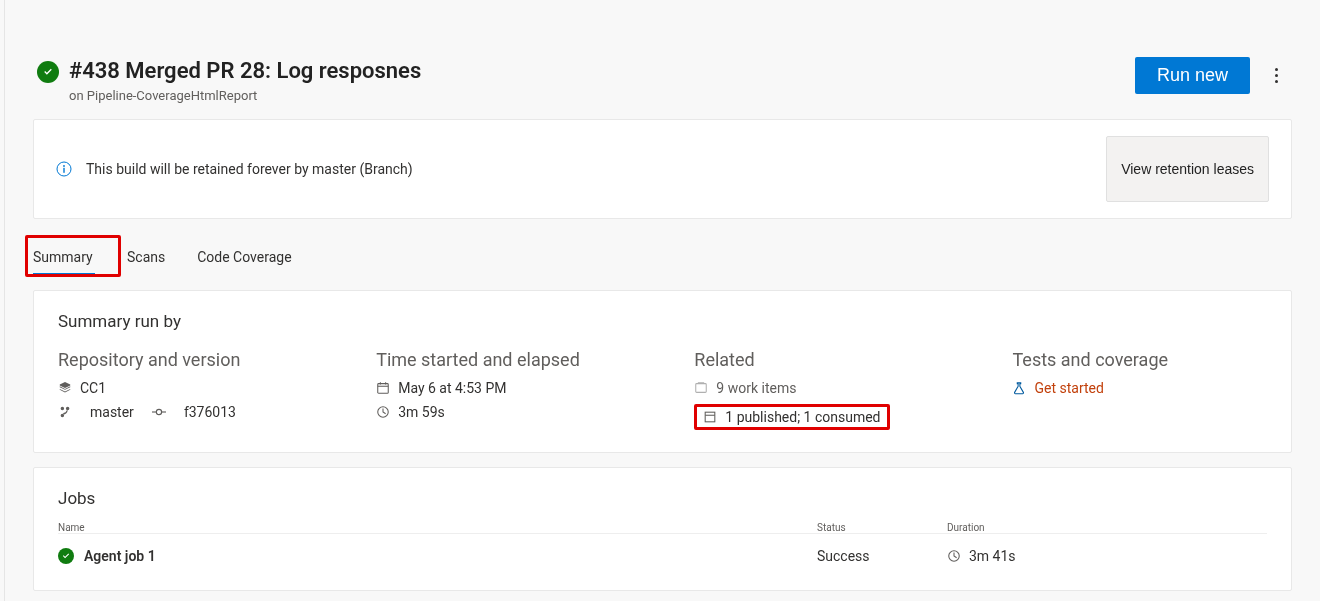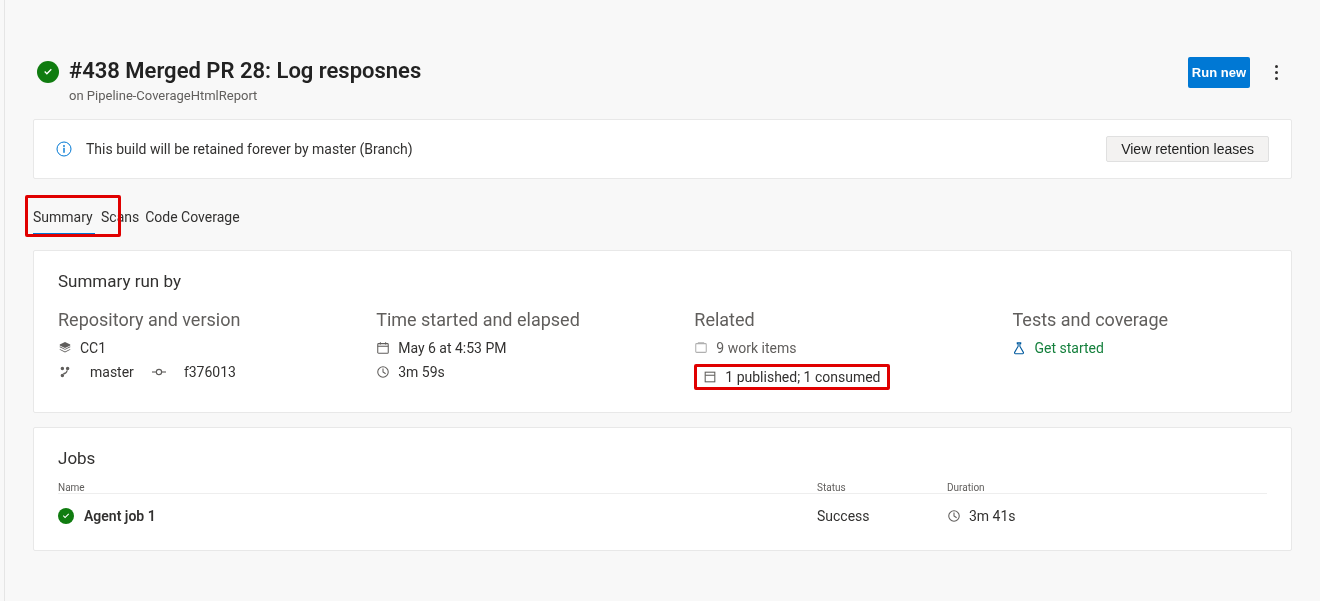--- a/index.html
+++ b/index.html
@@ -31,56 +31,56 @@
     width: 22px; height: 22px; border-radius: 50%;
     background: #107c10; display: flex; align-items: center; justify-content: center;
     flex-shrink: 0; margin-top: 4px;
   }
   .status-circle svg { fill: #fff; }
   .title-text h1 { font-size: 22px; font-weight: 600; color: #222; line-height: 1.3; }
   .subtitle { color: #605e5c; font-size: 13px; margin-top: 2px; }
   .header-actions { display: flex; align-items: center; gap: 14px; }
   .btn-primary {
     background: #0078d4; color: #fff; border: none; border-radius: 2px;
-    padding: 8px 4px; font-size: 13px; font-weight: 700; cursor: pointer;
+    padding: 8px 22px; font-size: 18px; font-weight: 400; cursor: pointer;
   }
   .kebab { width: 24px; display: flex; flex-direction: column; align-items: center; gap: 3px; cursor: pointer; }
   .kebab span { width: 3px; height: 3px; background: #323130; border-radius: 50%; }
 
   .card {
     background: #fff; border: 1px solid #e8e8e8; border-radius: 2px;
     margin: 0 16px 14px 16px;
   }
   .retention-bar {
     display: flex; justify-content: space-between; align-items: center;
     padding: 16px 22px;
   }
   .retention-left { display: flex; align-items: center; gap: 14px; color: #323130; }
   .info-icon { color: #0078d4; display: inline-flex; }
   .btn-secondary {
     background: #f3f2f1; color: #222; border: 1px solid #e0e0e0; border-radius: 2px;
-    padding: 4px 14px; font-size: 14px; cursor: pointer;
-  }
-
-  .tabs { display: flex; gap: 6px; margin: 24px 16px 14px 16px; position: relative; }
+    padding: 24px 14px; font-size: 14px; cursor: pointer;
+  }
+
+  .tabs { display: flex; gap: 32px; margin: 24px 16px 14px 16px; position: relative; }
   .tab { font-size: 14px; color: #323130; padding: 6px 0; cursor: pointer; }
   .tab.active { color: #323130; font-weight: 400; }
   .tab-underline { height: 3px; background: #0078d4; margin-top: 2px; width: 62px; }
   .tab-highlight {
     position: absolute; border: 3px solid #e00000; border-radius: 2px;
     left: -8px; top: -8px; width: 96px; height: 42px; pointer-events: none;
   }
 
   .section-card { padding: 20px 24px 22px 24px; }
   .section-title { font-size: 17px; font-weight: 400; margin-bottom: 18px; }
   .details-grid { display: flex; gap: 0; }
   .details-col { flex: 1; }
   .details-label { color: #605e5c; font-size: 18px; margin-bottom: 10px; }
   .details-row { display: flex; align-items: center; gap: 8px; color: #323130; font-size: 14px; margin-bottom: 8px; }
-  .details-row.link { color: #15803d; cursor: pointer; }
+  .details-row.link { color: #c2410c; cursor: pointer; }
   .details-row.muted { color: #605e5c; }
   .icon { width: 14px; height: 14px; display: inline-flex; color: #605e5c; flex-shrink: 0; }
   .icon svg { width: 100%; height: 100%; }
   .inline-gap { display: inline-flex; align-items: center; gap: 18px; }
   .artifact-highlight {
     border: 3px solid #e00000; border-radius: 2px;
     padding: 2px 6px; display: inline-flex; align-items: center; gap: 8px;
   }
 
   .jobs-title { font-size: 17px; font-weight: 400; margin-bottom: 14px; }

